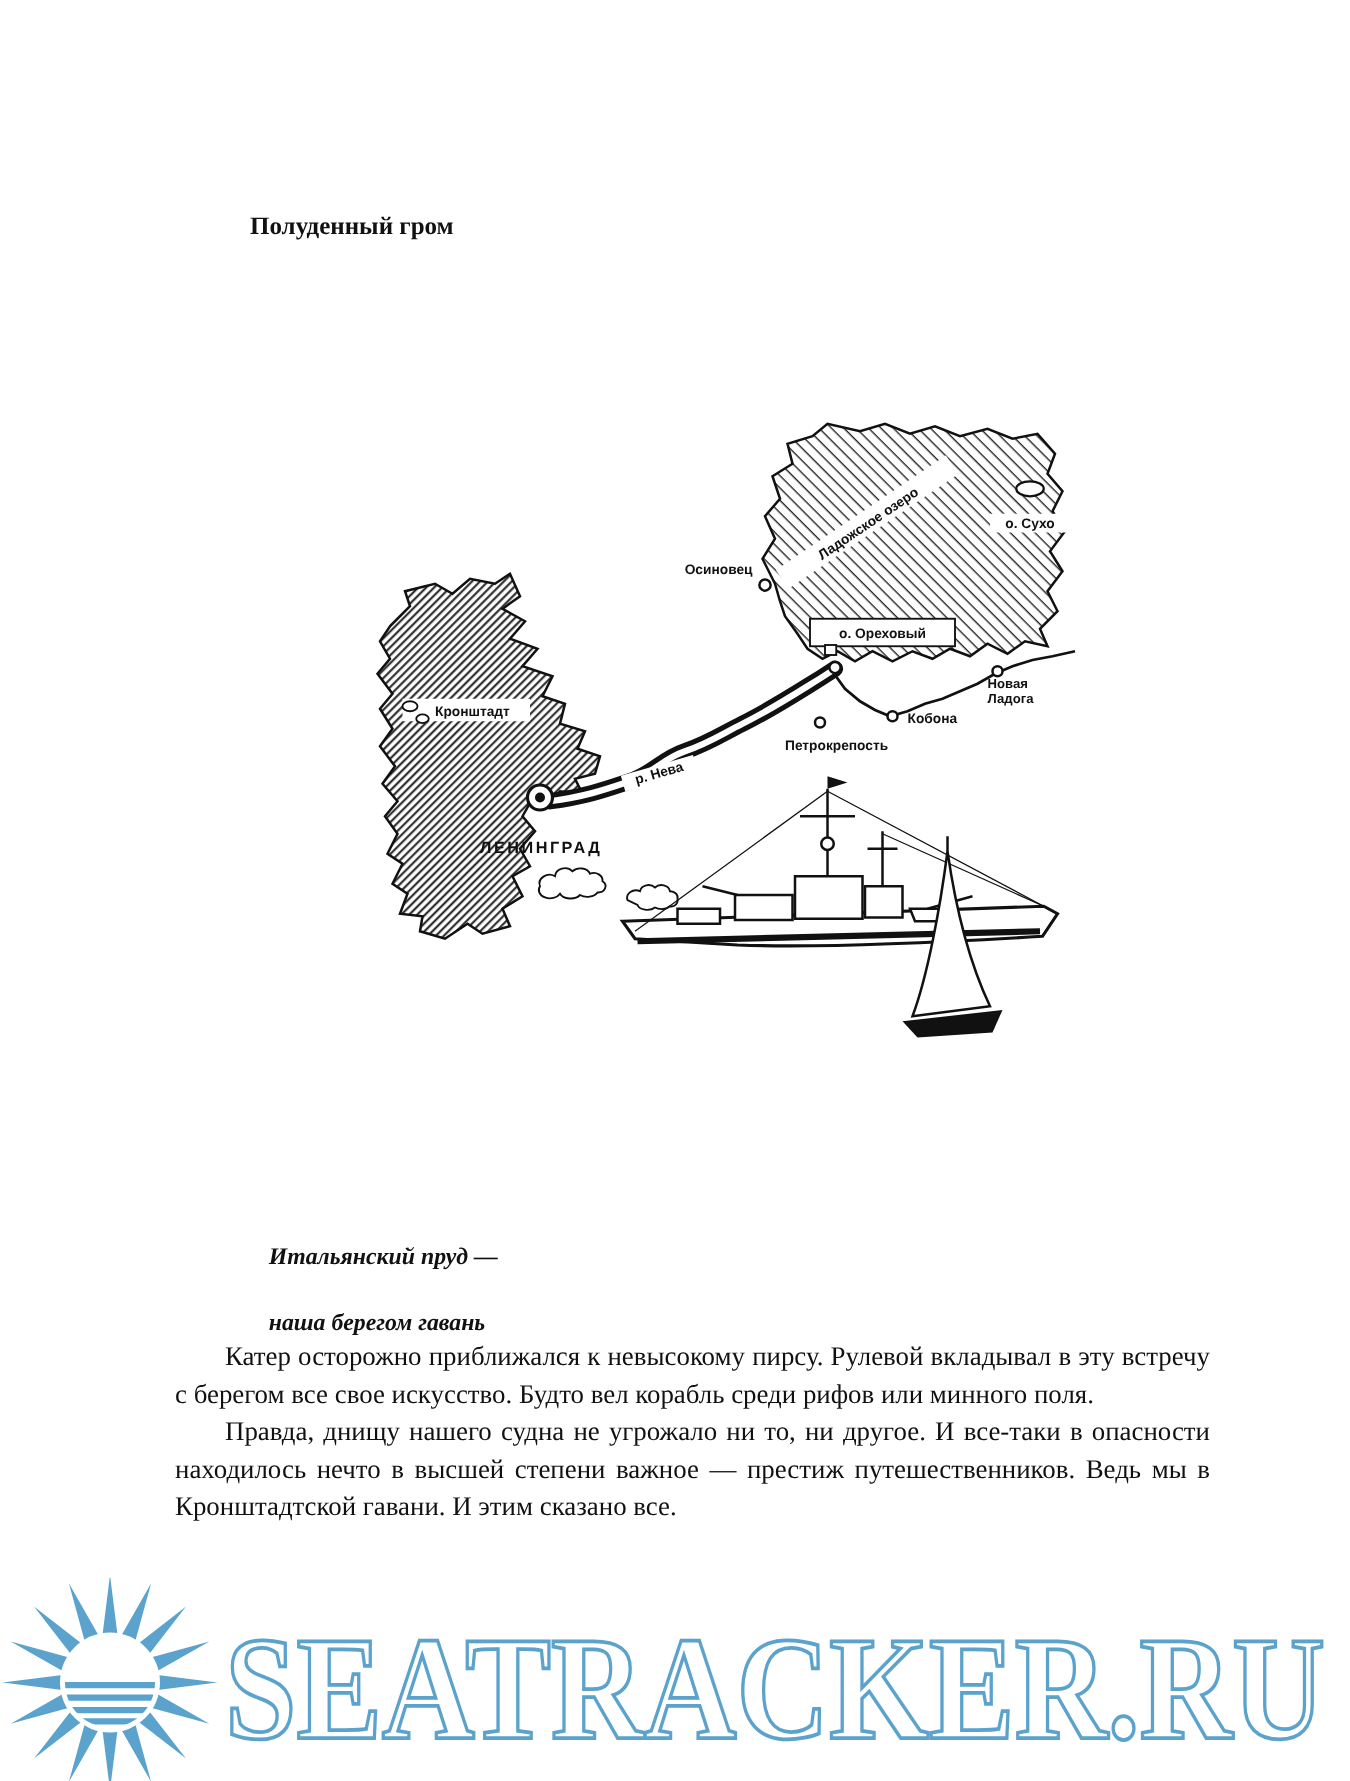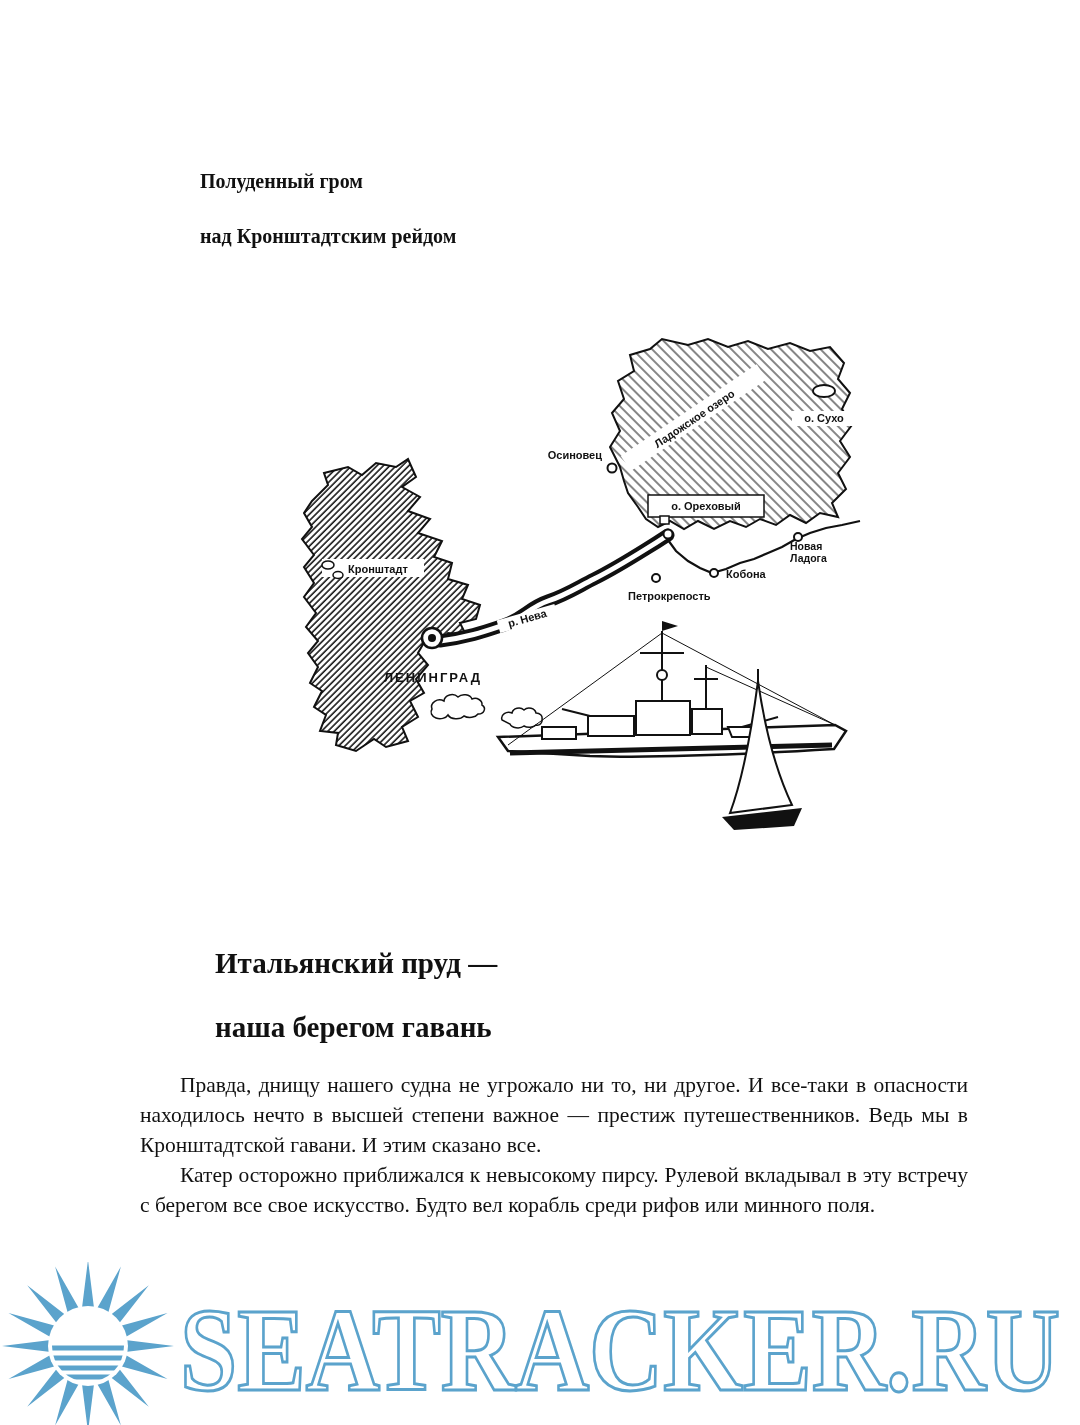--- a/index.html
+++ b/index.html
@@ -16,22 +16,22 @@
     position: absolute; left: 200px; top: 170px;
     font-weight: bold; font-size: 20px; line-height: 1.1;
   }
   .chapter-title .line2 { margin-top: 33px; }
   .map-figure {
     position: absolute; left: 290px; top: 335px;
     width: 580px; height: 510px;
   }
   .map-figure svg { width: 100%; height: 100%; display: block; }
   .section-heading {
-    position: absolute; left: 215px; top: 948px;
-    font-weight: bold; font-size: 29px; line-height: 1.1;
+    position: absolute; left: 215px; top: 996px;
+    font-weight: bold; font-size: 19px; line-height: 1.1; font-style: italic;
   }
   .section-heading .line2 { margin-top: 32px; }
   .body-text {
     position: absolute; left: 140px; top: 1070px; width: 828px;
     font-size: 21.5px; line-height: 30px; text-align: justify;
   }
   .body-text p { margin: 0; text-indent: 40px; }
   .watermark {
     position: absolute; left: 0; top: 1262px;
     width: 1080px; height: 163px;
@@ -43,21 +43,20 @@
   .map-label-caps { letter-spacing: 2px; font-size: 13px; }
   .map-label-sm { font-size: 10.5px; }
 </style>
 </head>
 <body>
 
 <div class="page">
 
   <div class="chapter-title">
     <div>Полуденный гром</div>
-    <div class="line2">над Кронштадтским рейдом</div>
   </div>
 
   <div class="map-figure">
     <svg viewBox="0 0 580 510" aria-hidden="true">
       <defs>
         <pattern id="landHatch" width="4.5" height="4.5" patternUnits="userSpaceOnUse" patternTransform="rotate(45)">
           <rect width="4.5" height="4.5" fill="#ffffff"></rect>
           <line x1="1" y1="0" x2="1" y2="4.5" stroke="#1a1a1a" stroke-width="1.6"></line>
         </pattern>
         <pattern id="lakeHatch" width="7" height="7" patternUnits="userSpaceOnUse" patternTransform="rotate(-45)">
@@ -148,22 +147,22 @@
       </g>
     </svg>
   </div>
 
   <div class="section-heading">
     <div>Итальянский пруд —</div>
     <div class="line2">наша берегом гавань</div>
   </div>
 
   <div class="body-text">
+    <p>Катер осторожно приближался к невысокому пирсу. Рулевой вкладывал в эту встречу с берегом все свое искусство. Будто вел корабль среди рифов или минного поля.</p>
     <p>Правда, днищу нашего судна не угрожало ни то, ни другое. И все-таки в опасности находилось нечто в высшей степени важное — престиж путешественников. Ведь мы в Кронштадтской гавани. И этим сказано все.</p>
-    <p>Катер осторожно приближался к невысокому пирсу. Рулевой вкладывал в эту встречу с берегом все свое искусство. Будто вел корабль среди рифов или минного поля.</p>
   </div>
 
   <svg class="watermark" viewBox="0 0 1080 163" aria-hidden="true">
     <defs>
       <clipPath id="sunClip">
           <circle cx="0" cy="0" r="36"></circle>
         </clipPath>
     </defs>
     <g transform="translate(88,84)">
       <polygon id="sunburst-star" points="0.0,-86.0 6.6,-33.3 32.9,-79.5 18.9,-28.3 60.8,-60.8 28.3,-18.9 79.5,-32.9 33.3,-6.6 86.0,0.0 33.3,6.6 79.5,32.9 28.3,18.9 60.8,60.8 18.9,28.3 32.9,79.5 6.6,33.3 0.0,86.0 -6.6,33.3 -32.9,79.5 -18.9,28.3 -60.8,60.8 -28.3,18.9 -79.5,32.9 -33.3,6.6 -86.0,0.0 -33.3,-6.6 -79.5,-32.9 -28.3,-18.9 -60.8,-60.8 -18.9,-28.3 -32.9,-79.5 -6.6,-33.3" fill="#5ba3cc"></polygon>

